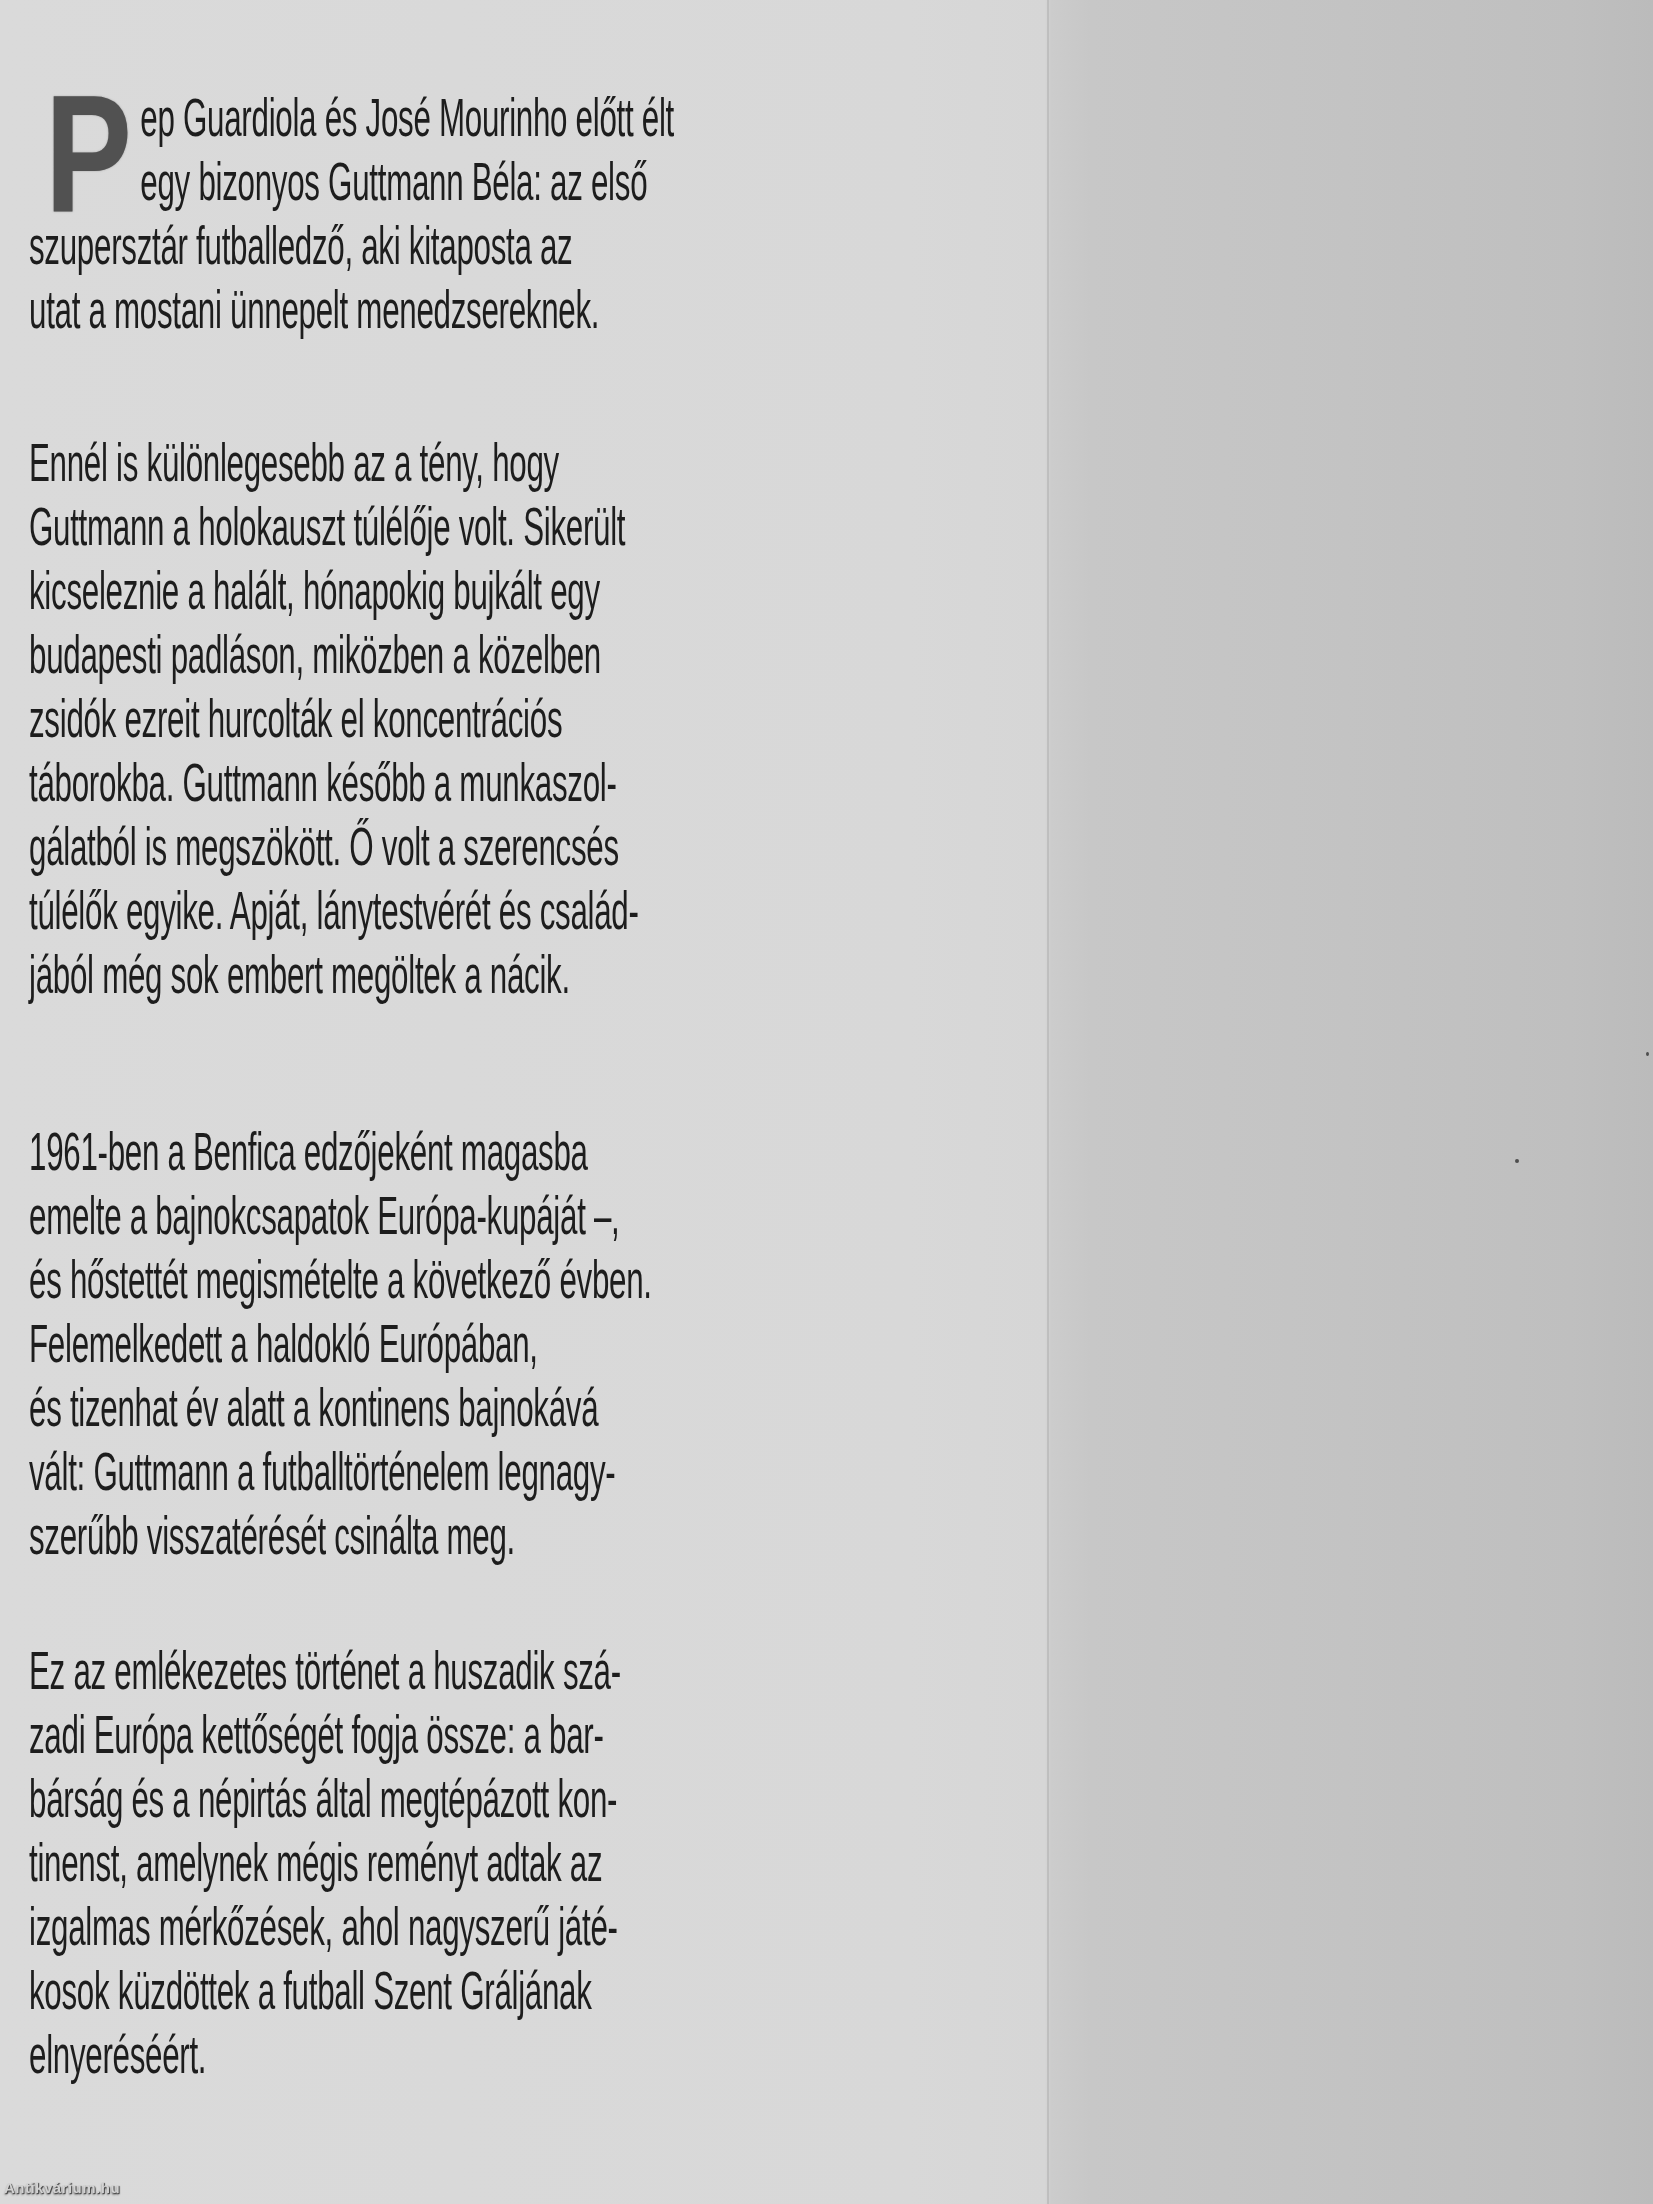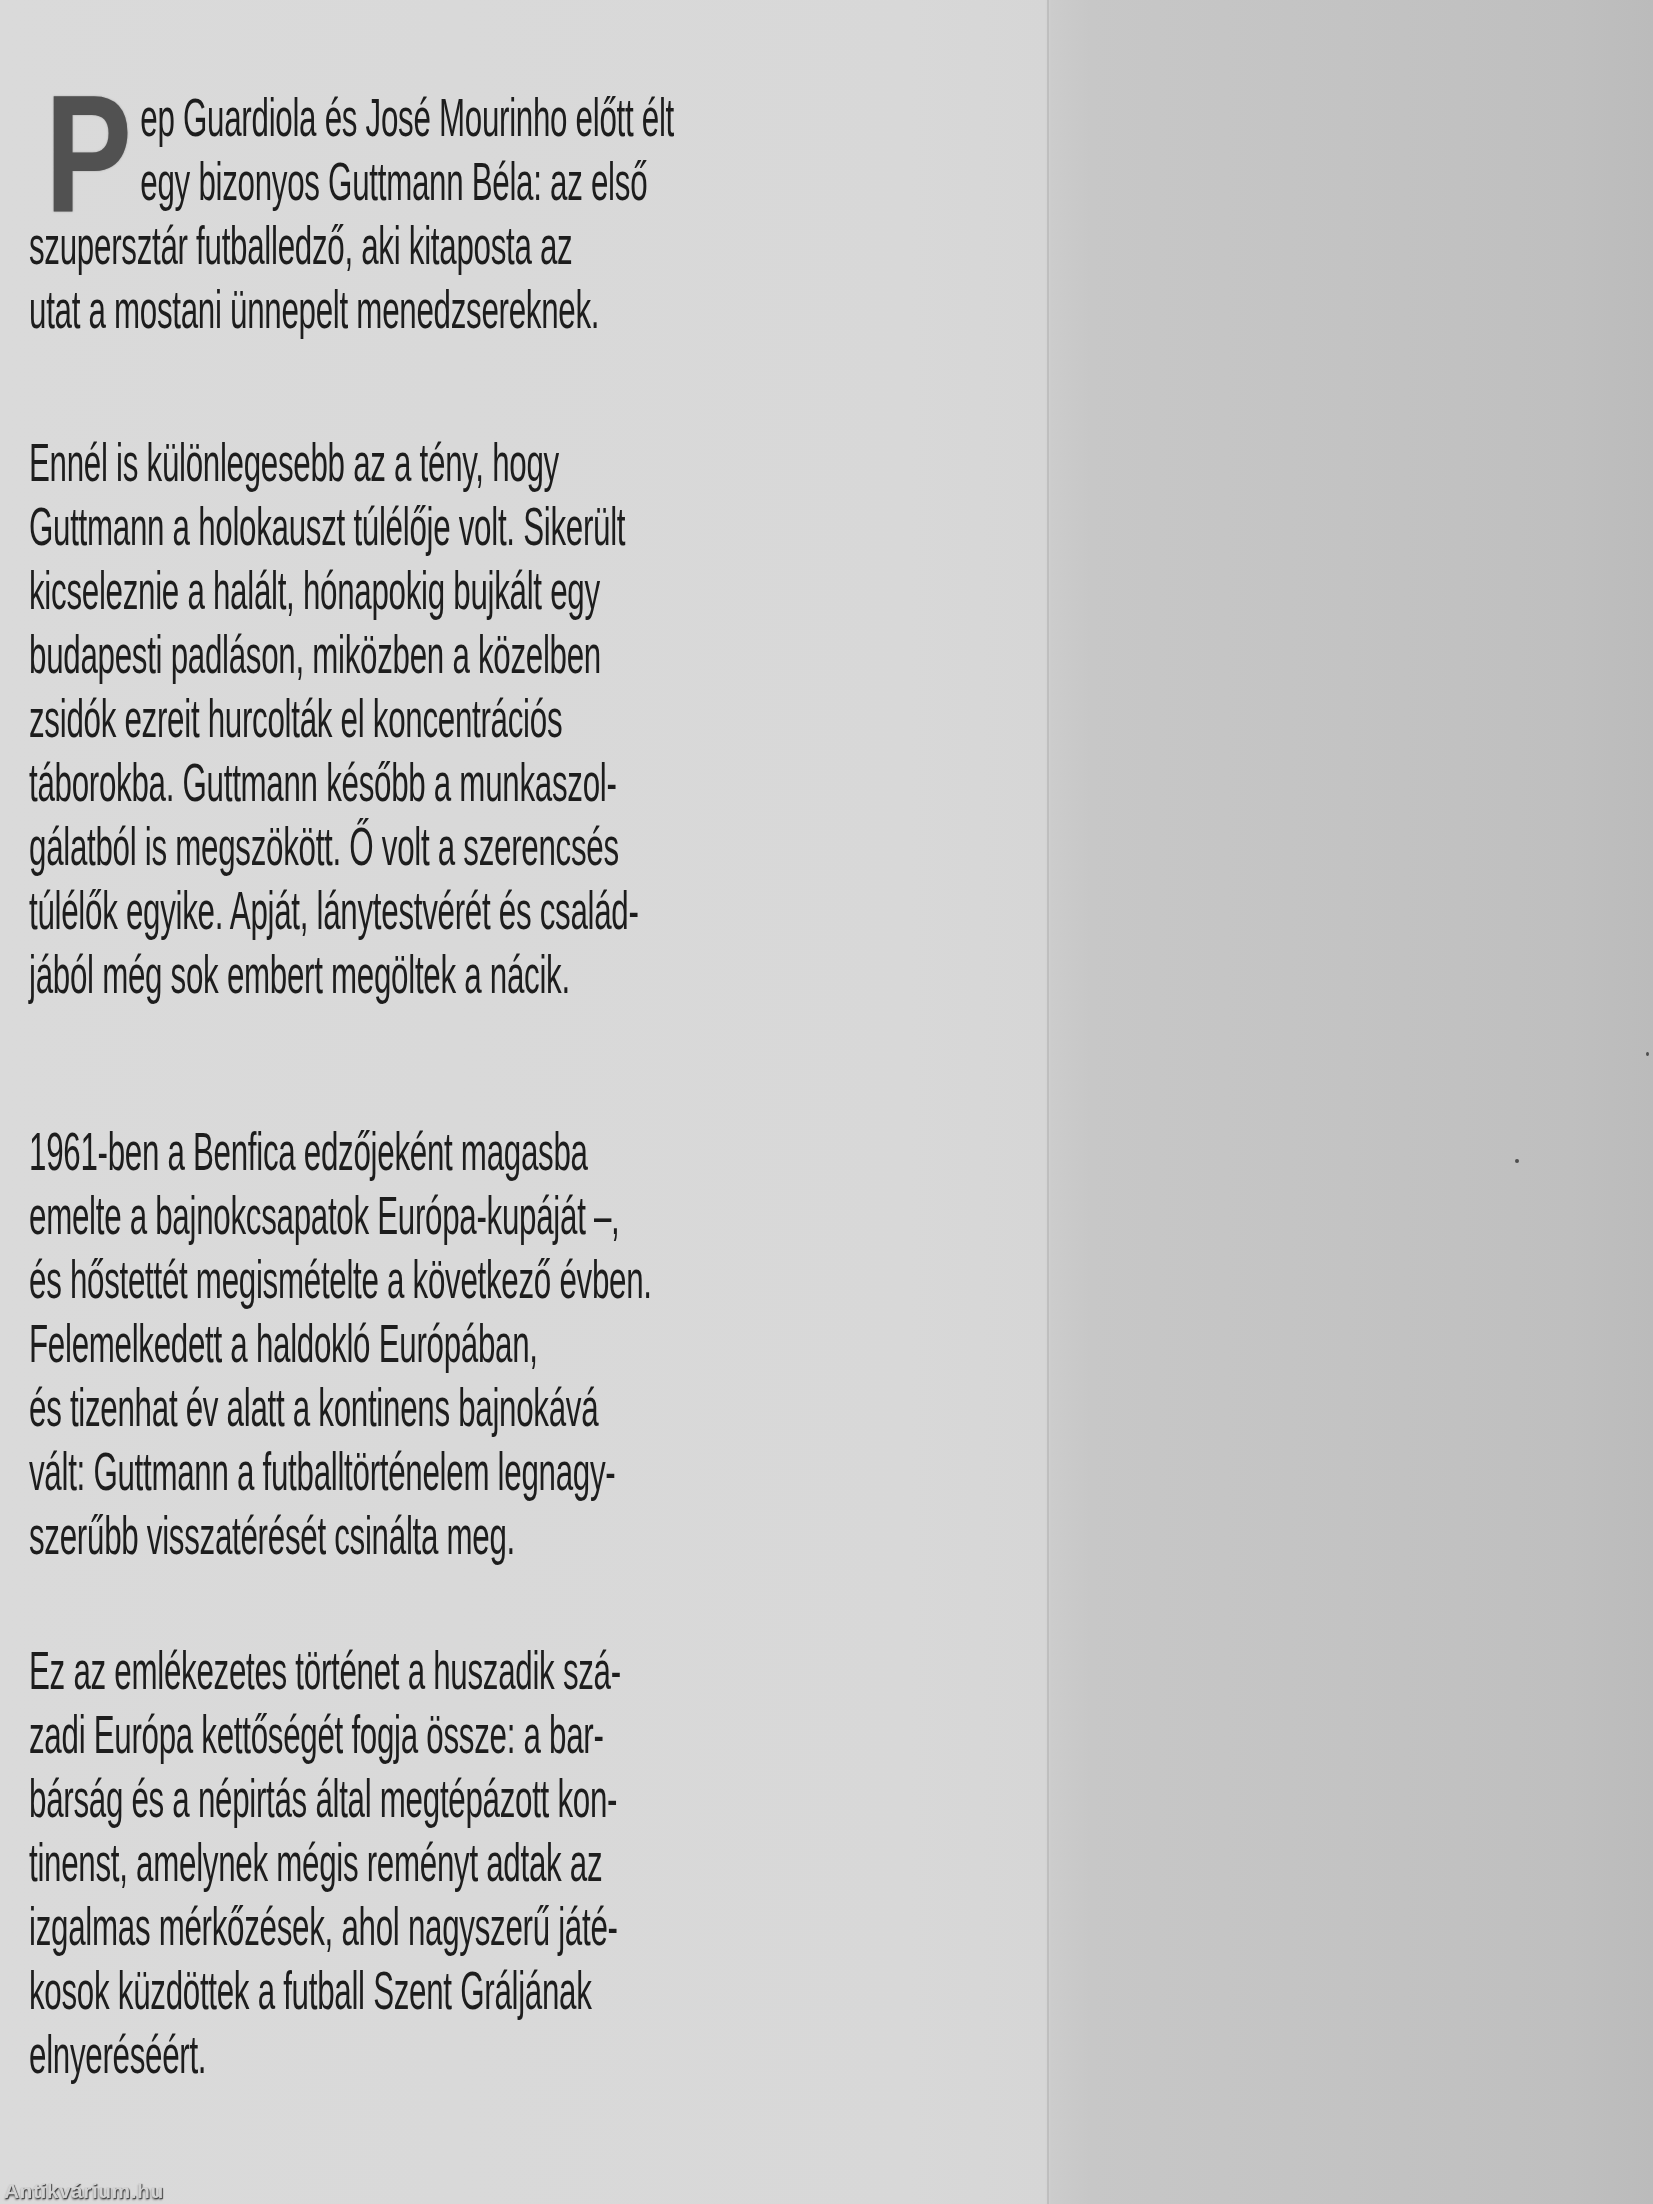--- a/index.html
+++ b/index.html
@@ -31,21 +31,21 @@
   .p3{top:1119px;}
   .p4{top:1638px;}
   .dropcap{
     position:absolute;left:45px;top:91px;width:89px;height:126px;
     font-size:167px;line-height:126px;font-weight:700;color:#515151;
     transform:scaleX(0.78);transform-origin:0 0;
     text-shadow:0 0 1.9px rgba(80,80,80,.5);
   }
   .watermark{
     position:absolute;left:3.9px;top:2179px;
-    font-size:21px;font-weight:700;letter-spacing:0.5px;
+    font-size:15px;font-weight:700;letter-spacing:0.5px;
     color:#d2d2d2;
     text-shadow:1px 1px 1px #3f3f3f, 0 1.9px 1.9px rgba(60,60,60,.55);
   }
   .speck{position:absolute;background:#4e4e4e;border-radius:50%;}
   .speck1{left:1515px;top:1159px;width:3.9px;height:3.9px;}
   .speck2{left:1646px;top:1052px;width:2.9px;height:3.9px;}
 </style>
 </head>
 <body>
 

